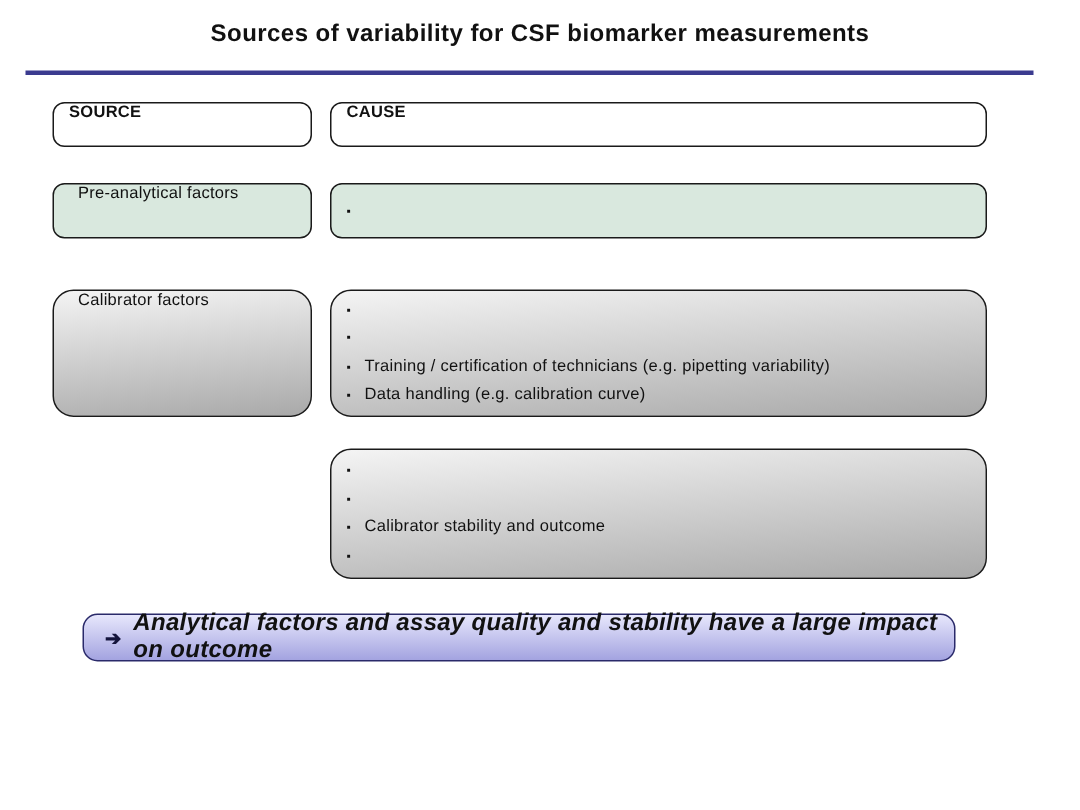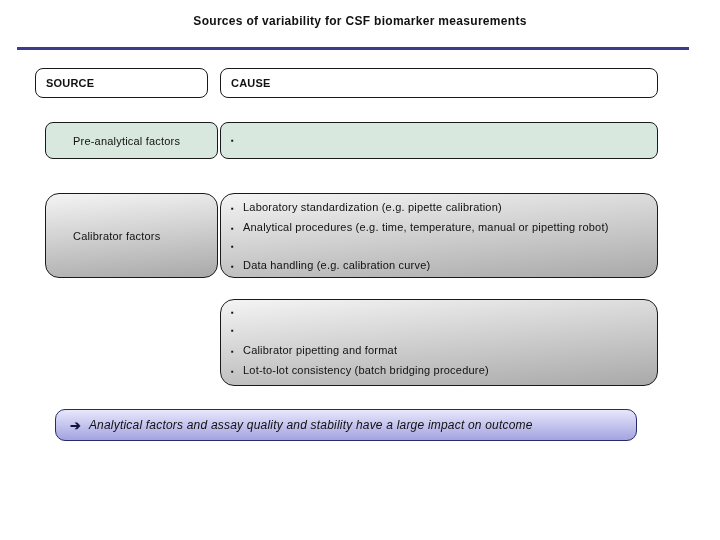--- a/index.html
+++ b/index.html
@@ -2,52 +2,52 @@
 <html style="--accent-rule: #3b3b8f; --row-green: #d9e8de; --gray-top: #f4f4f4; --gray-bottom: #a9a9a9; --callout-top: #e7e7fc; --callout-bottom: #a3a3e0; --callout-border: #2a2a6a; --box-border: #1a1a1a; --text: #111111;"><head>
 <meta charset="utf-8">
 <style>
   html,body{margin:0;padding:0;background:#ffffff;}
   .slide{
     position:relative;width:720px;height:540px;background:#fff;overflow:hidden;
     font-family:"Liberation Sans", sans-serif;color:var(--text,#111);
   }
   .title{
     position:absolute;left:0;top:14px;width:720px;text-align:center;
-    font-size:12px;font-weight:bold;letter-spacing:.3px;
+    font-size:16px;font-weight:bold;letter-spacing:.3px;
   }
   .rule{
     position:absolute;left:17px;top:47px;width:672px;height:3px;
     background:var(--accent-rule,#3b3b8f);
   }
   .box{
     position:absolute;box-sizing:border-box;border:1.2px solid var(--box-border,#1a1a1a);
-    display:flex;align-items:center;font-size:11px;letter-spacing:.2px;
+    display:flex;align-items:flex-start;font-size:11px;letter-spacing:.2px;
   }
   .col-src{left:35px;width:173px;}
   .col-cause{left:220px;width:438px;}
   .hdr{top:68px;height:30px;border-radius:8px;background:#fff;font-weight:bold;padding-left:10px;}
   .row-green{top:122px;height:37px;border-radius:8px;background:var(--row-green,#d9e8de);}
   .row-gray{border-radius:14px;background:linear-gradient(175deg,var(--gray-top,#f4f4f4) 0%,var(--gray-bottom,#a9a9a9) 100%);}
   .r3{top:193px;height:85px;}
   .r4{top:299px;height:87px;}
-  .src-label{padding-left:27px;margin-left:10px;}
+  .src-label{padding-left:16px;}
   .cause-list{
     flex-direction:column;align-items:stretch;justify-content:space-evenly;
     padding:4px 8px;
   }
   .bullet-line{display:flex;align-items:baseline;line-height:18px;}
   .marker{font-size:8px;flex:0 0 12px;text-align:left;padding-left:2px;}
   .callout{
     position:absolute;left:55px;top:409px;width:582px;height:32px;box-sizing:border-box;
     border:1.5px solid var(--callout-border,#2a2a6a);border-radius:10px;
     background:linear-gradient(180deg,var(--callout-top,#e7e7fc) 0%,var(--callout-bottom,#a3a3e0) 100%);
     display:flex;align-items:center;padding-left:14px;
   }
   .arrow{font-size:13px;font-weight:bold;color:#14143c;}
-  .callout-text{margin-left:8px;font-size:12px;font-weight:normal;font-style:italic;letter-spacing:.2px;}
+  .callout-text{margin-left:8px;font-size:16px;font-weight:bold;font-style:italic;letter-spacing:.2px;}
 </style>
 </head>
 <body>
 
 <div class="slide">
 
   <div class="title">Sources of variability for CSF biomarker measurements</div>
   <div class="rule"></div>
 
   <div class="box col-src hdr">
@@ -65,49 +65,47 @@
       <span class="marker">▪</span>
     </div>
   </div>
 
   <div class="box col-src row-gray r3 src-label">
     <span>Calibrator factors</span>
   </div>
   <div class="box col-cause row-gray r3 cause-list">
     <div class="bullet-line">
       <span class="marker">▪</span>
-      <span>Laboratory standardization (e.g. pipette calibration)</span>
     </div>
     <div class="bullet-line">
       <span class="marker">▪</span>
-      <span>Analytical procedures (e.g. time, temperature, manual or pipetting robot)</span>
     </div>
     <div class="bullet-line">
       <span class="marker">▪</span>
+      <span>Training / certification of technicians (e.g. pipetting variability)</span>
     </div>
     <div class="bullet-line">
       <span class="marker">▪</span>
       <span>Data handling (e.g. calibration curve)</span>
     </div>
   </div>
 
   <div class="box col-cause row-gray r4 cause-list">
     <div class="bullet-line">
       <span class="marker">▪</span>
     </div>
     <div class="bullet-line">
       <span class="marker">▪</span>
     </div>
     <div class="bullet-line">
       <span class="marker">▪</span>
-      <span>Calibrator pipetting and format</span>
+      <span>Calibrator stability and outcome</span>
     </div>
     <div class="bullet-line">
       <span class="marker">▪</span>
-      <span>Lot-to-lot consistency (batch bridging procedure)</span>
     </div>
   </div>
 
   <div class="callout">
     <span class="arrow">➔</span>
     <span class="callout-text">Analytical factors and assay quality and stability have a large impact on outcome</span>
   </div>
 
 </div>
 

